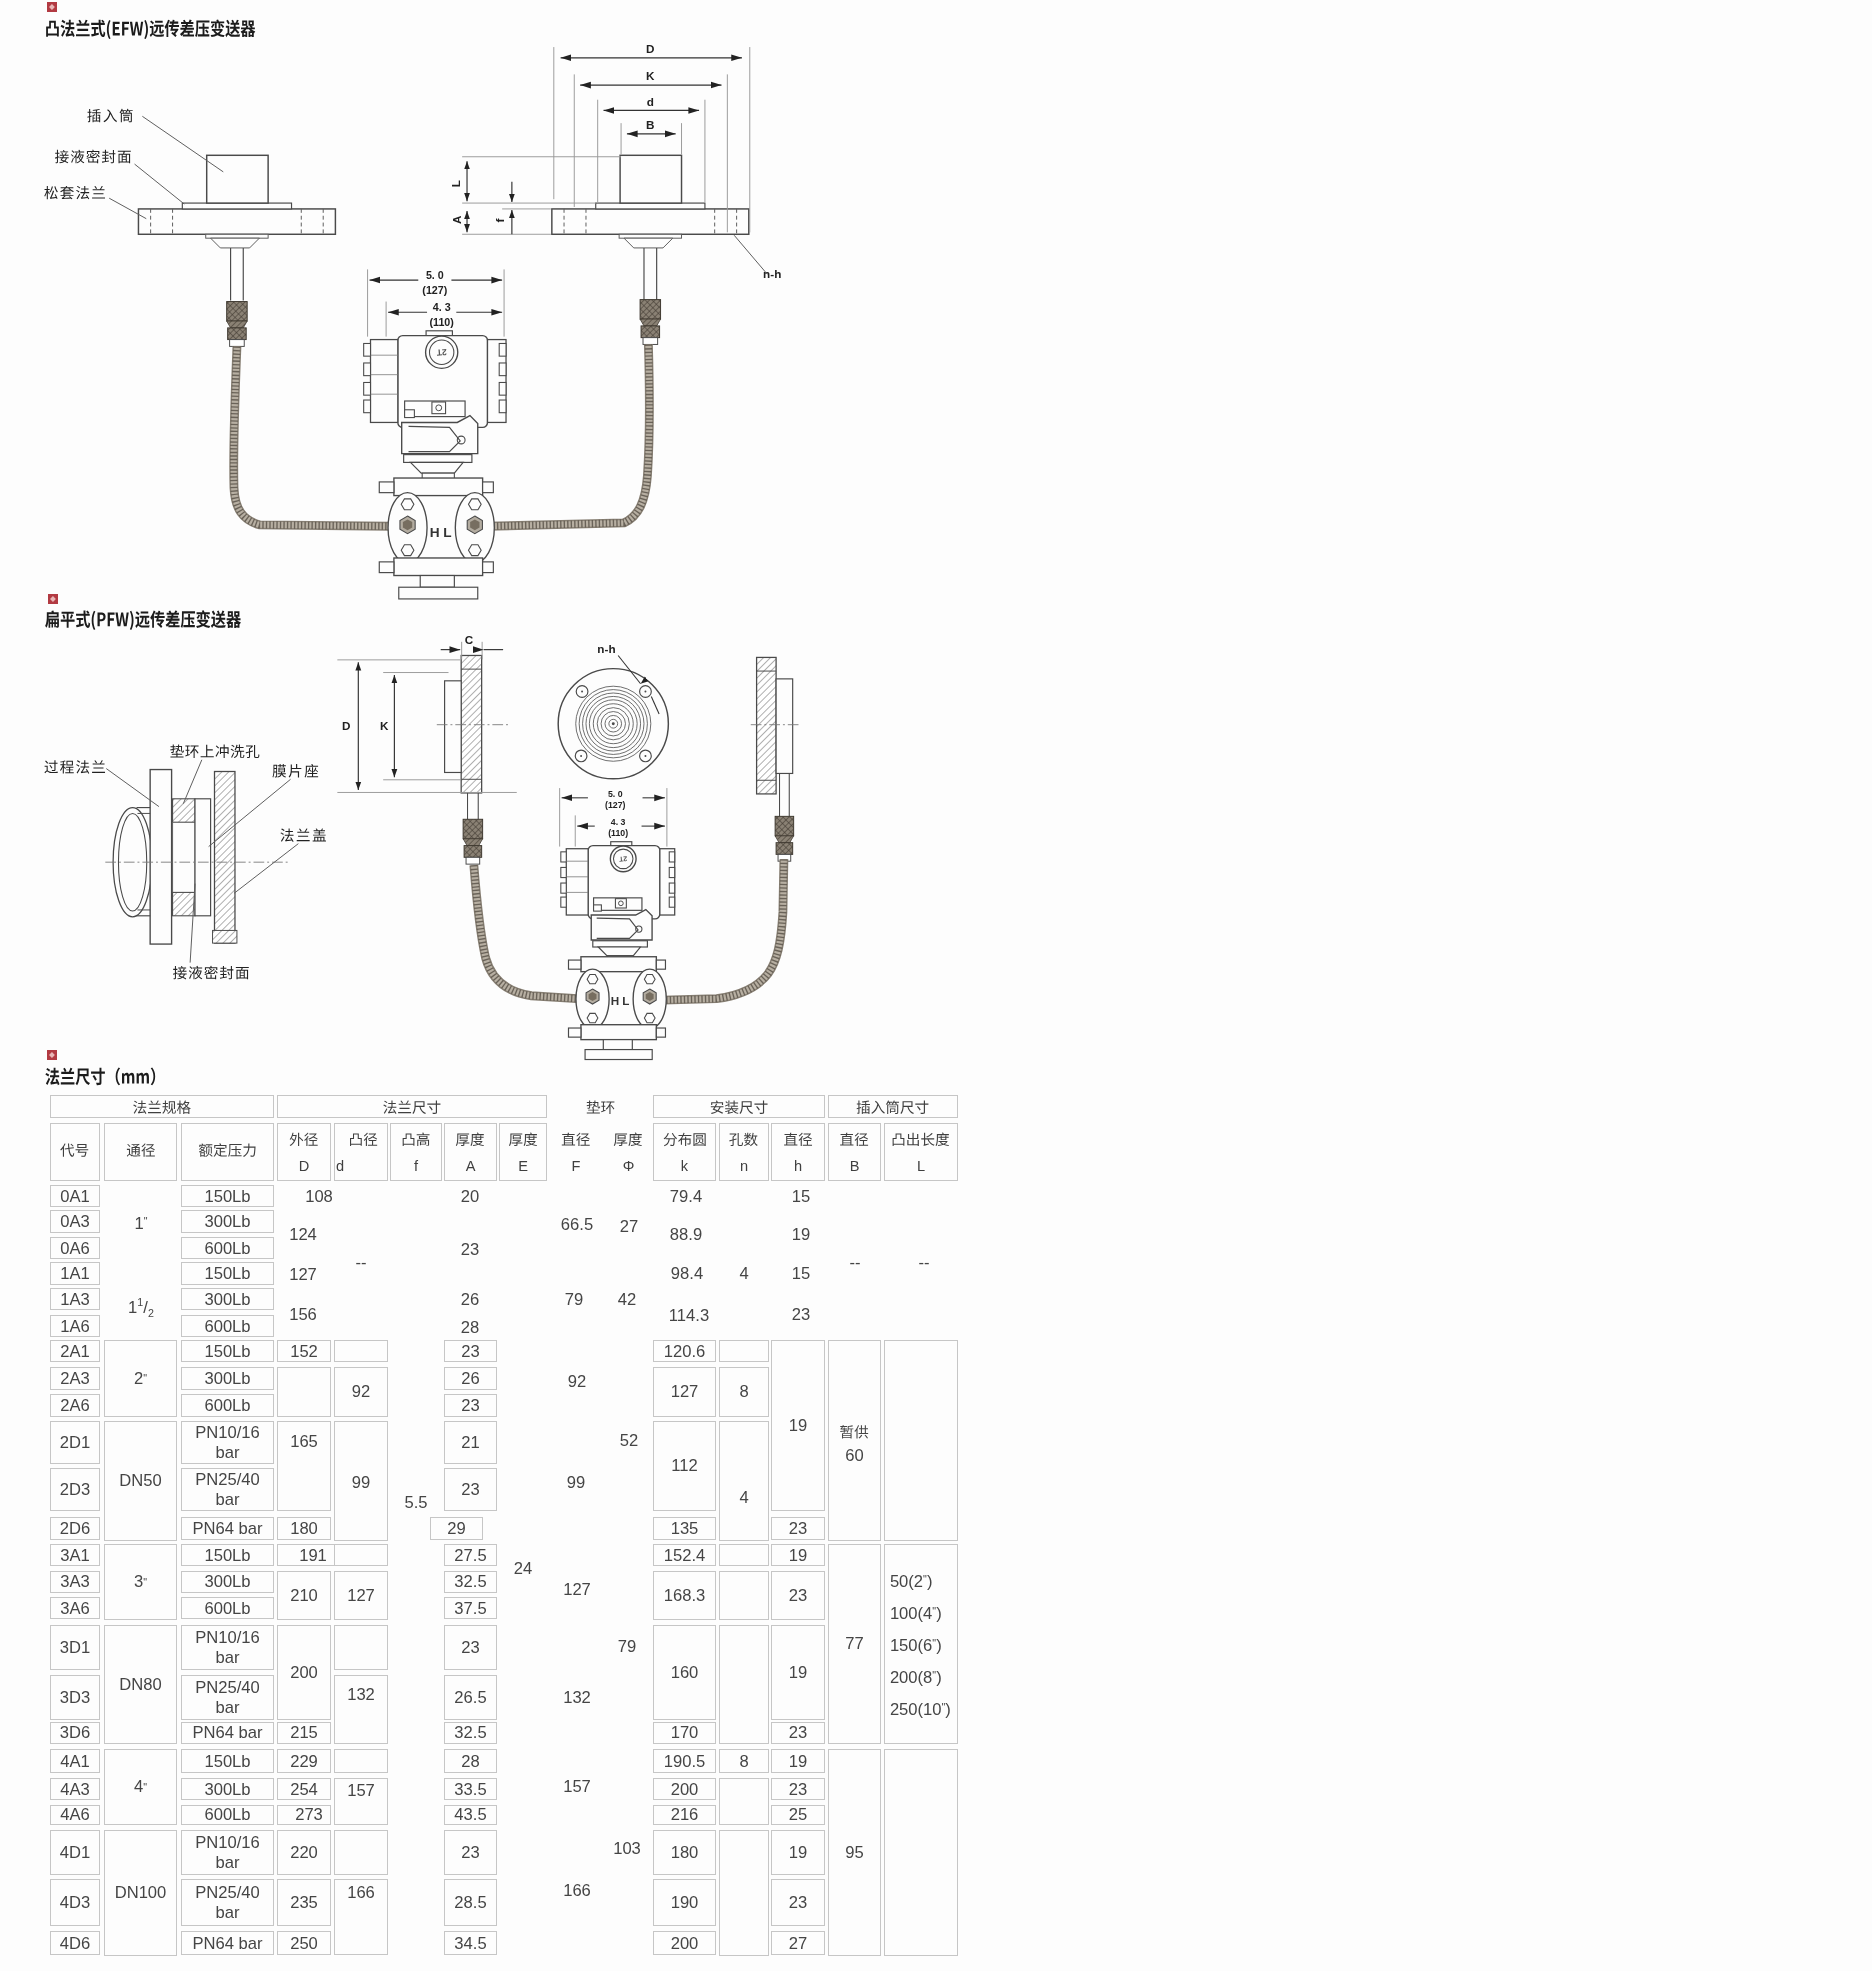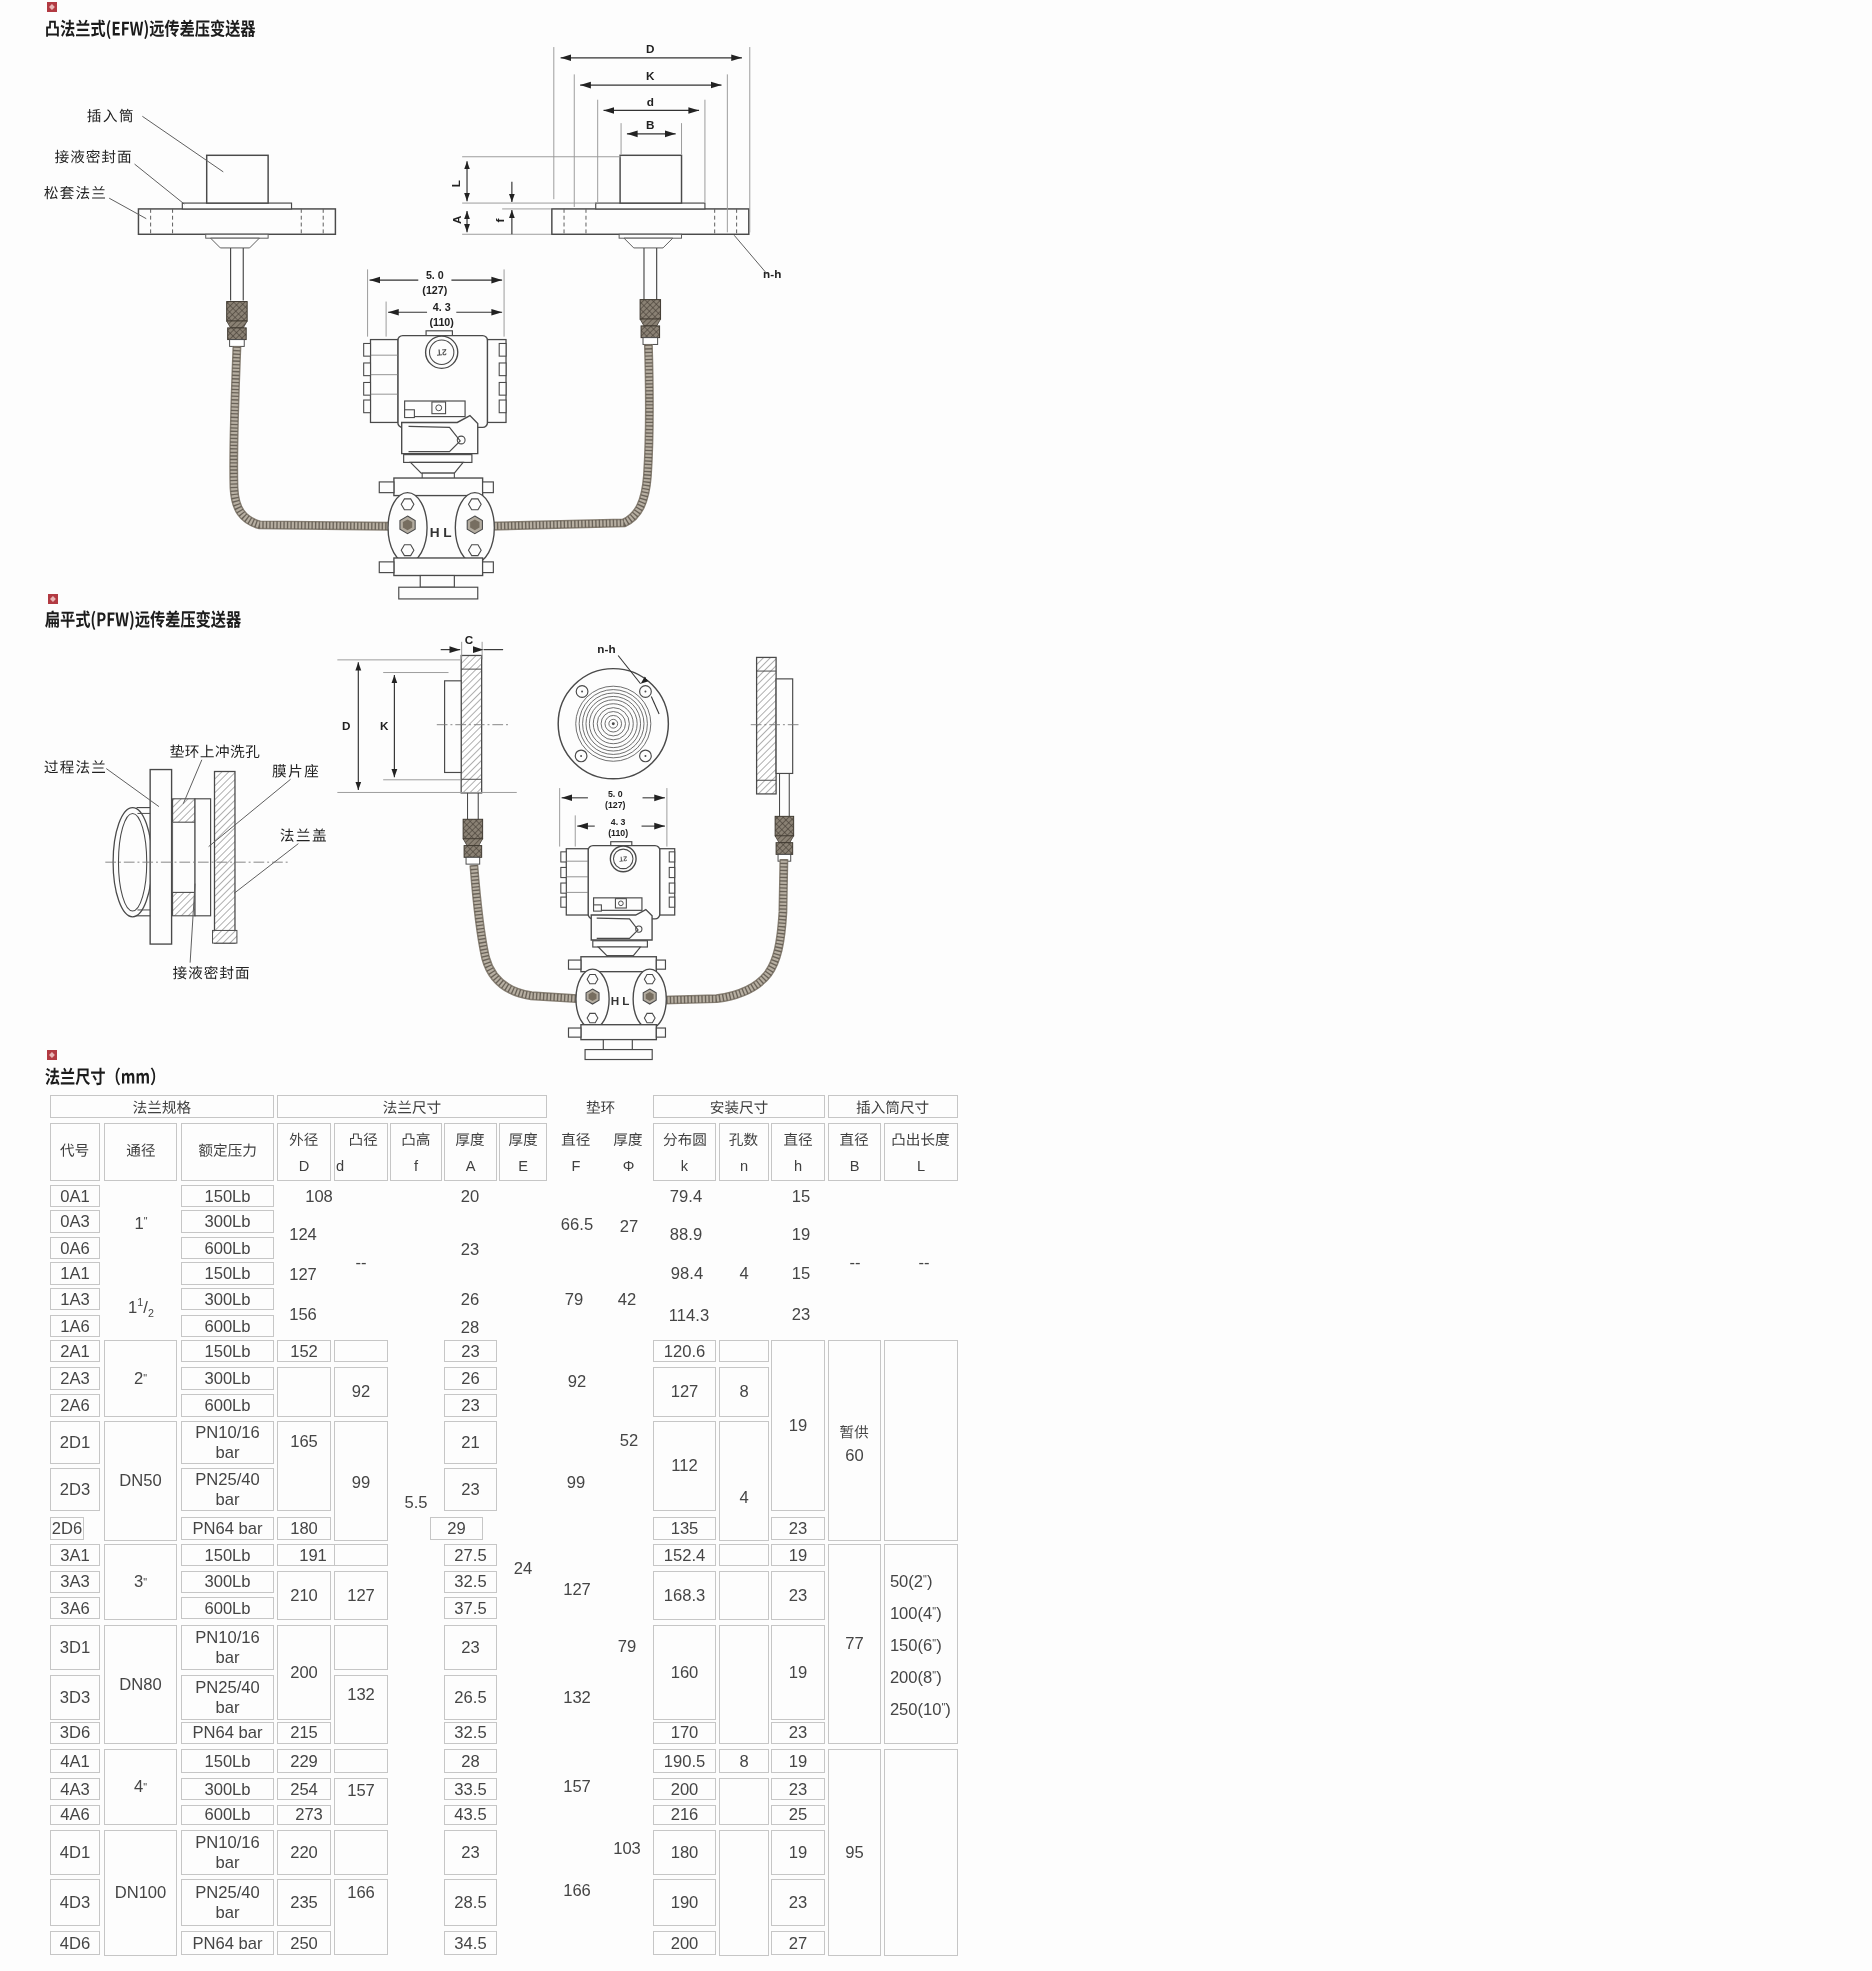--- a/index.html
+++ b/index.html
@@ -57,21 +57,21 @@
 <div class="cell" style="left:50px;top:1210px;width:50px;height:23.4px;">0A3</div>
 <div class="cell" style="left:50px;top:1237px;width:50px;height:22.4px;">0A6</div>
 <div class="cell" style="left:50px;top:1262px;width:50px;height:23.4px;">1A1</div>
 <div class="cell" style="left:50px;top:1288px;width:50px;height:22.4px;">1A3</div>
 <div class="cell" style="left:50px;top:1315px;width:50px;height:22.4px;">1A6</div>
 <div class="cell" style="left:50px;top:1340px;width:50px;height:22.4px;">2A1</div>
 <div class="cell" style="left:50px;top:1367px;width:50px;height:23.4px;">2A3</div>
 <div class="cell" style="left:50px;top:1394px;width:50px;height:23.4px;">2A6</div>
 <div class="cell" style="left:50px;top:1421px;width:50px;height:43px;">2D1</div>
 <div class="cell" style="left:50px;top:1468px;width:50px;height:43px;">2D3</div>
-<div class="cell" style="left:50px;top:1517px;width:34px;height:23.4px;">2D6</div>
+<div class="cell" style="left:50px;top:1517px;width:50px;height:23.4px;">2D6</div>
 <div class="cell" style="left:50px;top:1544px;width:50px;height:22.4px;">3A1</div>
 <div class="cell" style="left:50px;top:1571px;width:50px;height:21.5px;">3A3</div>
 <div class="cell" style="left:50px;top:1597px;width:50px;height:22.4px;">3A6</div>
 <div class="cell" style="left:50px;top:1625px;width:50px;height:45px;">3D1</div>
 <div class="cell" style="left:50px;top:1675px;width:50px;height:45px;">3D3</div>
 <div class="cell" style="left:50px;top:1722px;width:50px;height:21.5px;">3D6</div>
 <div class="cell" style="left:50px;top:1749px;width:50px;height:24.4px;">4A1</div>
 <div class="cell" style="left:50px;top:1778px;width:50px;height:22.4px;">4A3</div>
 <div class="cell" style="left:50px;top:1805px;width:50px;height:19.5px;">4A6</div>
 <div class="cell" style="left:50px;top:1830px;width:50px;height:45px;">4D1</div>

